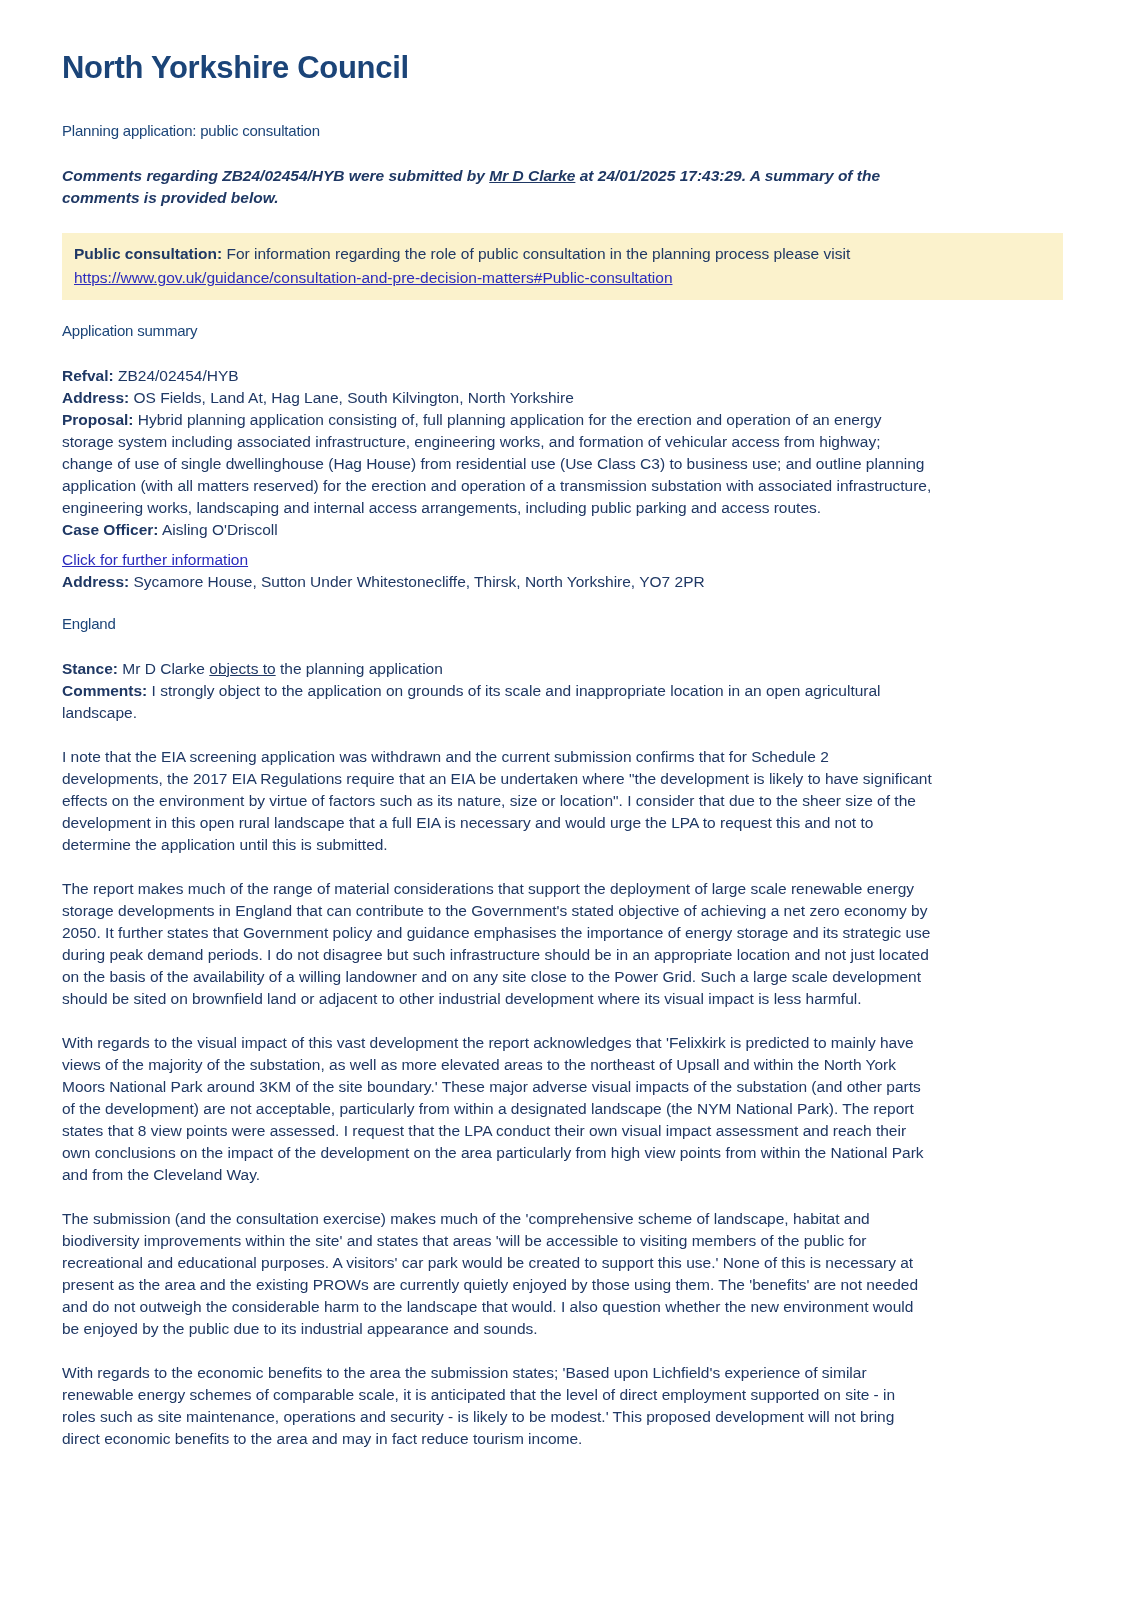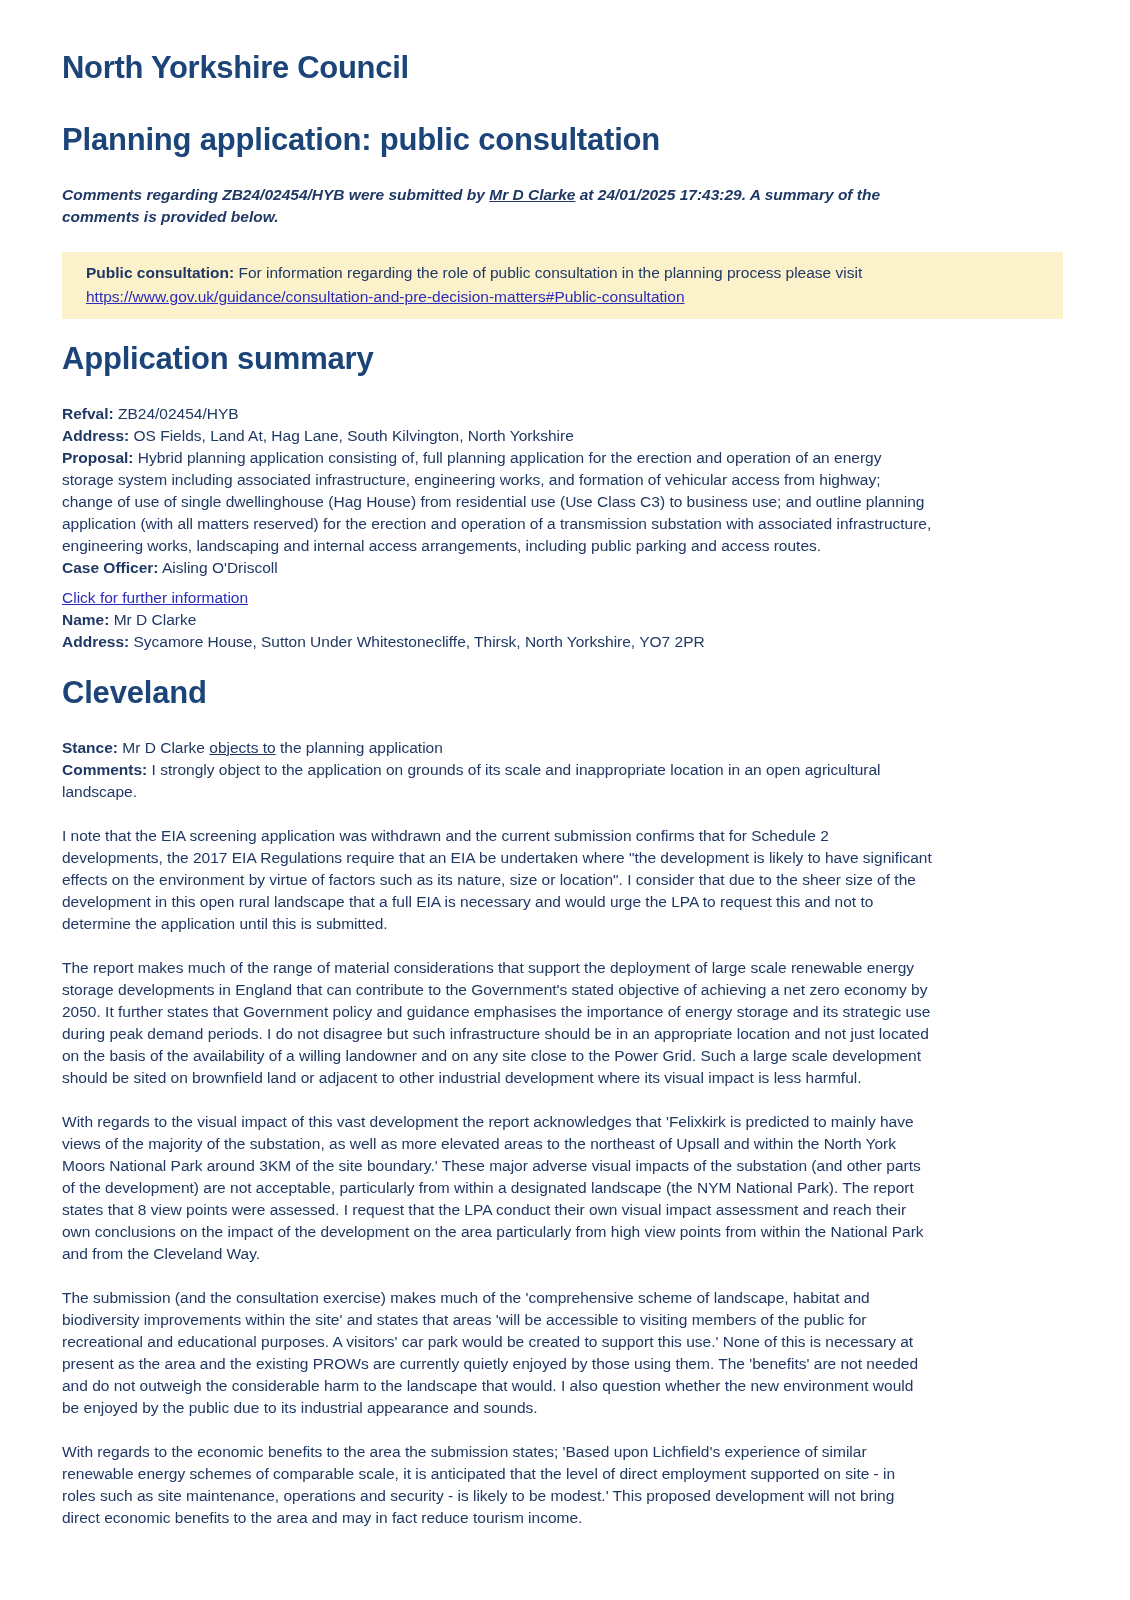--- a/index.html
+++ b/index.html
@@ -20,22 +20,22 @@
     padding: 50px 62px 60px 62px;
   }
   h1.doc-title {
     font-size: 31px;
     font-weight: 700;
     color: #1b4478;
     margin: 0 0 36px 0;
     letter-spacing: -0.3px;
   }
   h2.section-heading {
-    font-size: 31px;
-    font-weight: 700;
+    font-size: 15px;
+    font-weight: 400;
     color: #1b4478;
     margin: 22px 0 26px 0;
     letter-spacing: -0.2px;
   }
   h2.first {
     margin-top: 0;
   }
   p, .field-line {
     font-size: 15.5px;
     line-height: 22px;
@@ -46,21 +46,21 @@
     margin: 0 0 24px 0;
     max-width: 985px;
     font-style: italic;
   }
   .intro .uname {
     text-decoration: underline;
   }
   .notice-box {
     box-sizing: border-box;
     width: 1001px;
-    padding: 9px 12px 10px 24px;
+    padding: 9px 12px 10px 12px;
     font-size: 15.5px;
     line-height: 24px;
     margin: 0 0 6px 0;
   }
   .notice-box .lbl {
     font-weight: 700;
   }
   a.doc-link {
     color: #2b2bbd;
     text-decoration: underline;
@@ -116,25 +116,24 @@
       <div class="field-line"><span class="lbl">Proposal:</span> Hybrid planning application consisting of, full planning application for the erection and operation of an energy storage system including associated infrastructure, engineering works, and formation of vehicular access from highway; change of use of single dwellinghouse (Hag House) from residential use (Use Class C3) to business use; and outline planning application (with all matters reserved) for the erection and operation of a transmission substation with associated infrastructure, engineering works, landscaping and internal access arrangements, including public parking and access routes.</div>
       <div class="field-line"><span class="lbl">Case Officer:</span> Aisling O'Driscoll</div>
     </div>
 
   <div class="more-link-line">
     <a class="doc-link" href="#">Click for further information</a>
   </div>
 
 
   <div class="fields-block">
-      <div class="field-line"><span class="lbl">Name:</span> Mr D Clarke</div>
       <div class="field-line"><span class="lbl">Address:</span> Sycamore House, Sutton Under Whitestonecliffe, Thirsk, North Yorkshire, YO7 2PR</div>
     </div>
 
-  <h2 class="section-heading">Cleveland</h2>
+  <h2 class="section-heading">England</h2>
 
   <div class="stance-block">
     <p class="field-line"><span class="lbl">Stance:</span><span> Mr D Clarke </span><span class="uline">objects to</span><span> the planning application</span></p>
     <p class="field-line"><span class="lbl">Comments:</span><span> I strongly object to the application on grounds of its scale and inappropriate location in an open agricultural landscape.</span></p>
   </div>
 
   <div class="comment-paras">
       <p class="comment-para">I note that the EIA screening application was withdrawn and the current submission confirms that for Schedule 2 developments, the 2017 EIA Regulations require that an EIA be undertaken where "the development is likely to have significant effects on the environment by virtue of factors such as its nature, size or location". I consider that due to the sheer size of the development in this open rural landscape that a full EIA is necessary and would urge the LPA to request this and not to determine the application until this is submitted.</p>
       <p class="comment-para">The report makes much of the range of material considerations that support the deployment of large scale renewable energy storage developments in England that can contribute to the Government's stated objective of achieving a net zero economy by 2050. It further states that Government policy and guidance emphasises the importance of energy storage and its strategic use during peak demand periods. I do not disagree but such infrastructure should be in an appropriate location and not just located on the basis of the availability of a willing landowner and on any site close to the Power Grid. Such a large scale development should be sited on brownfield land or adjacent to other industrial development where its visual impact is less harmful.</p>
       <p class="comment-para">With regards to the visual impact of this vast development the report acknowledges that 'Felixkirk is predicted to mainly have views of the majority of the substation, as well as more elevated areas to the northeast of Upsall and within the North York Moors National Park around 3KM of the site boundary.' These major adverse visual impacts of the substation (and other parts of the development) are not acceptable, particularly from within a designated landscape (the NYM National Park). The report states that 8 view points were assessed. I request that the LPA conduct their own visual impact assessment and reach their own conclusions on the impact of the development on the area particularly from high view points from within the National Park and from the Cleveland Way.</p>

